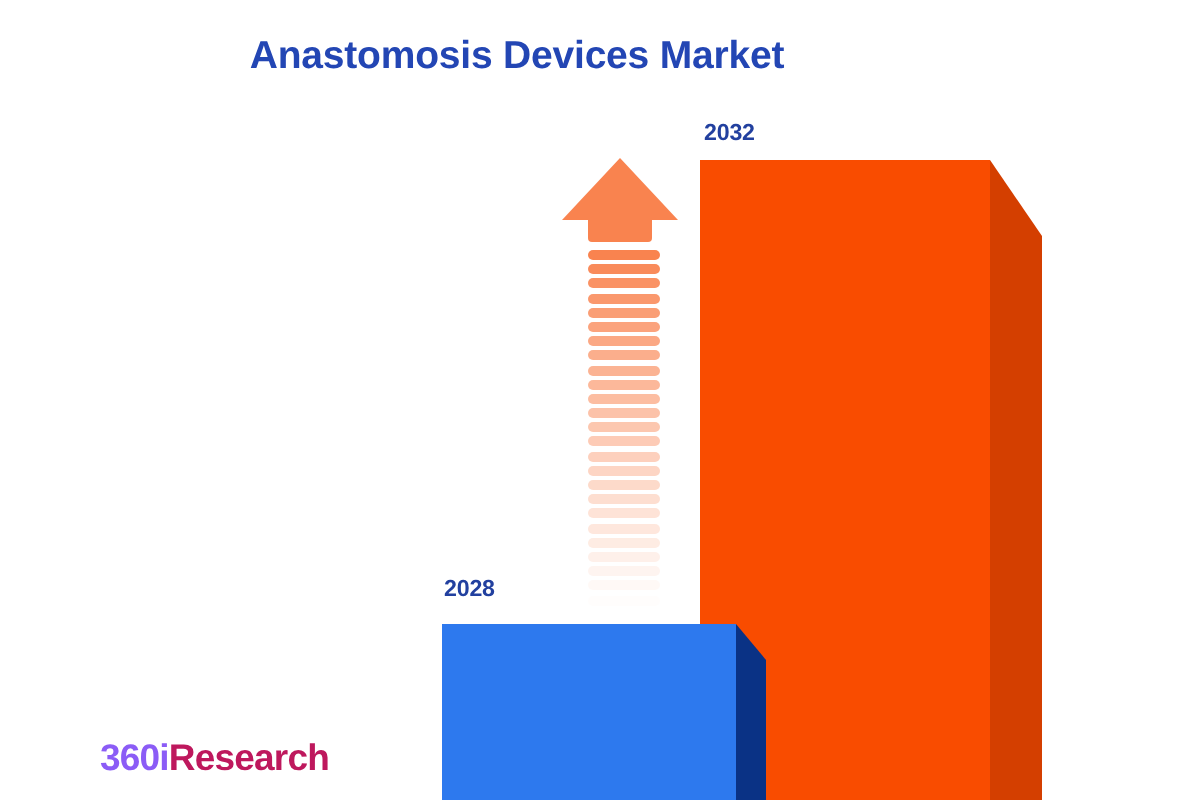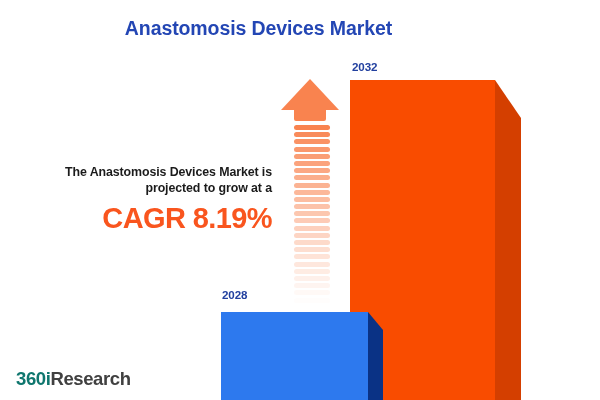--- a/index.html
+++ b/index.html
@@ -170,35 +170,30 @@
   
   .logo {
     position: absolute;
     left: 16px;
     top: 368px;
     font-size: 18.5px;
     font-weight: bold;
     letter-spacing: -0.4px;
     white-space: nowrap;
   }
-  .logo .logo-360i { color: #0f766e; }
-  .logo .logo-research { color: #404040; }
+  .logo .logo-360i { color: #8b5cf6; margin-left: 34px; }
+  .logo .logo-research { color: #be185d; }
 </style>
 </head>
 <body>
 
 <div id="canvas">
 
   <div class="chart-title">Anastomosis Devices Market</div>
 
-  <div class="annot">
-    <div class="annot-line">The Anastomosis Devices Market is</div>
-    <div class="annot-line">projected to grow at a</div>
-    <div class="annot-cagr">CAGR 8.19%</div>
-  </div>
 
   <div class="arrow-wrap">
     <div class="arrow-head"></div>
     <div class="arrow-neck"></div>
     <div class="arrow-stripes" id="arrow-stripes">
         <div class="stripe" style="background: rgb(249, 131, 79);"></div>
         <div class="stripe" style="background: rgba(249, 131, 79, 0.933);"></div>
         <div class="stripe" style="background: rgba(249, 131, 79, 0.882);"></div>
         <div class="stripe" style="background: rgba(249, 131, 79, 0.83);"></div>
         <div class="stripe" style="background: rgba(249, 131, 79, 0.784);"></div>

